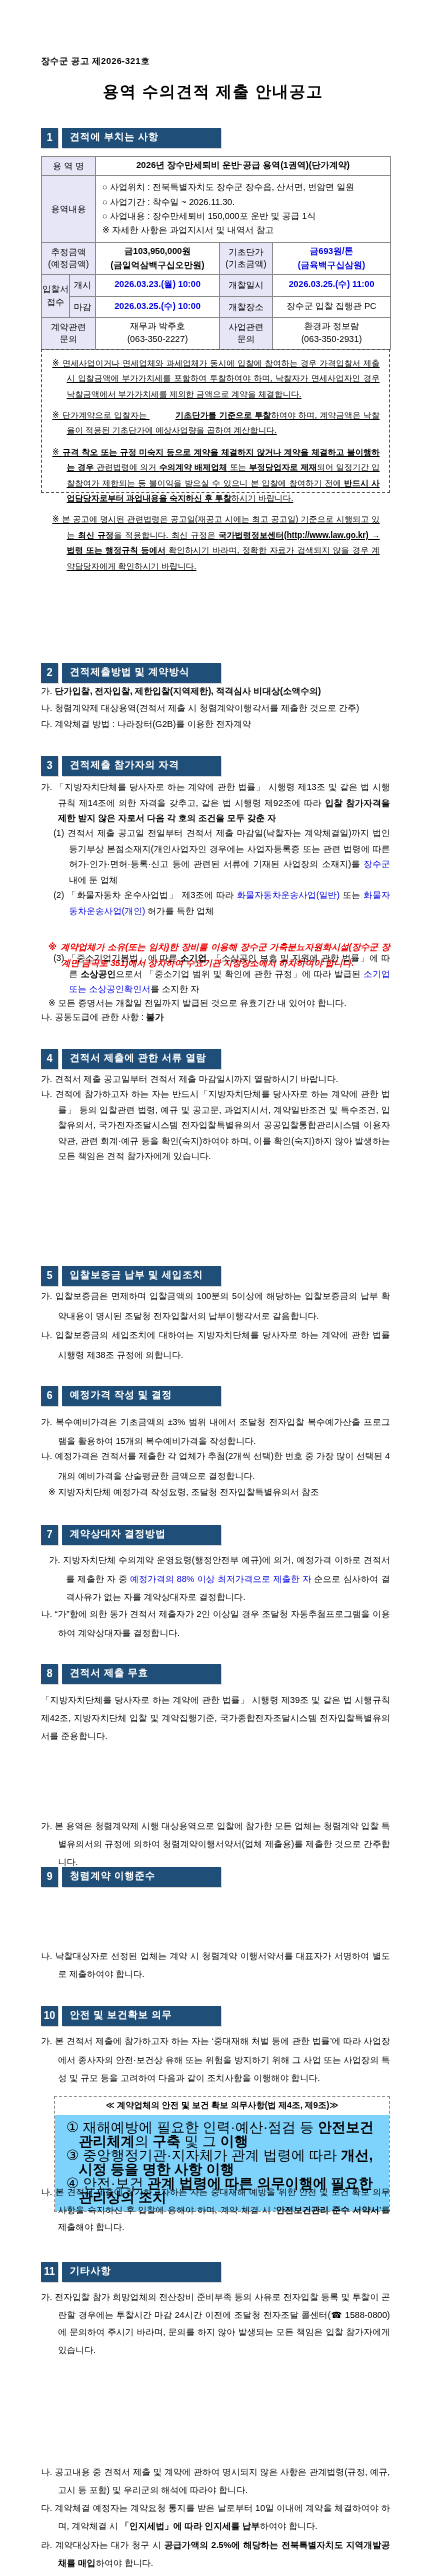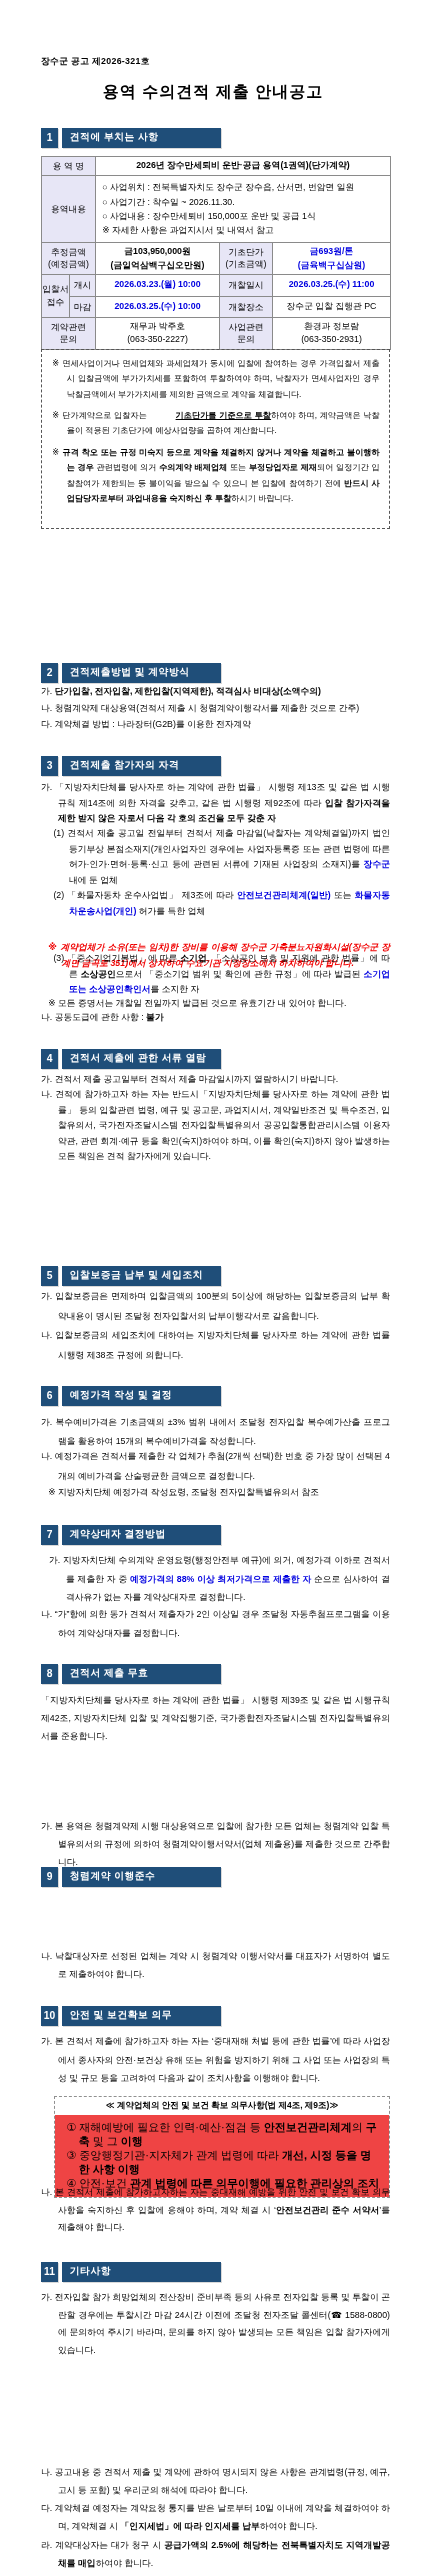--- a/index.html
+++ b/index.html
@@ -26,49 +26,50 @@
   
   .tx{
     position:absolute;left:41px;right:36px;font-size:8.8px;line-height:15.5px;
     text-align:justify;word-break:normal;
   }
   .hang-ga{padding-left:17px;text-indent:-17px;}
   .hang-num{margin-left:12.4px;padding-left:15.5px;text-indent:-15.5px;}
   .hang-star{margin-left:7.2px;padding-left:13.4px;text-indent:-13.4px;}
   .sg-b{font-weight:bold;}
   .sg-bu{font-weight:bold;text-decoration:underline;margin-left:26px;}
-  .sg-lb{color:#0000E0;font-weight:bold;}
+  .sg-lb{color:#0000E0;font-weight:normal;}
   .sg-rb{color:#F00000;font-weight:bold;}
   
   table.info{
     position:absolute;left:41px;top:156px;width:349px;border-collapse:collapse;
     table-layout:fixed;border:1px solid #707070;
   }
   table.info td{border:0.5px solid #8a8a8a;font-size:8.8px;vertical-align:middle;padding:0;}
   table.info td.lab{background:#E7E6F6;text-align:center;line-height:12.4px;}
   table.info td.val{background:#fff;text-align:center;}
   .cell-lines{padding:4.1px 4.1px 4.1px 6.2px;text-align:left;line-height:14.4px;font-size:8.8px;}
   .amt{font-weight:bold;font-size:9px;line-height:14px;}
   .blue-b{color:#0000E0;font-weight:bold;}
   .name-val{font-weight:bold;font-size:9.3px;text-align:left;padding-left:7.2px;margin-top:32px;}
   .tel-sub{font-size:8.8px;line-height:13.4px;}
   
   .note-box{
-    position:absolute;left:41px;top:349px;width:349px;height:180px;border:0.5px dashed #555;
+    position:absolute;left:41px;top:349px;width:349px;height:144px;border:0.5px dashed #555;
     box-sizing:border-box;padding:5.7px 9.3px 0 10.3px;font-size:8.2px;line-height:15.5px;
     text-align:justify;
+    text-decoration:underline;
   }
   .note-box p{margin:0 0 5.7px 0;padding-left:14.4px;text-indent:-14.4px;}
   
   .law-box{
     position:absolute;left:54px;top:2096px;width:336px;border:0.5px dashed #909090;
     box-sizing:border-box;background:#fff;
   }
   .law-box-title{text-align:center;font-weight:bold;font-size:8.5px;padding:3.1px 0 2.6px;}
-  .law-box-body{background:#ef4444;padding:5.7px 7.2px 6.2px 11.3px;font-size:11px;line-height:14px;}
+  .law-box-body{background:#7dd3fc;padding:5.7px 7.2px 6.2px 11.3px;font-size:14px;line-height:14px;}
   .law-box-body div{padding-left:12.4px;text-indent:-12.4px;}
 </style>
 </head>
 <body>
 
 <div class="abs notice-no">장수군 공고 제2026-321호</div>
 <div class="abs doc-title">용역 수의견적 제출 안내공고</div>
 
 <div class="sec-header" style="top:128px;">
   <div class="sec-num">1</div>
@@ -151,37 +152,38 @@
       <div>(063-350-2931)</div>
     </td>
   </tr>
 </tbody>
   </table>
 
 <div class="note-box">
   <p><span>※ 면세사업이거나 면세업체와 과세업체가 동시에 입찰에 참여하는 경우 가격입찰서 제출 시 입찰금액에 부가가치세를 포함하여 투찰하여야 하며, 낙찰자가 면세사업자인 경우 낙찰금액에서 부가가치세를 제외한 금액으로 계약을 체결합니다.</span></p>
   <p><span>※ 단가계약으로 입찰자는 </span><span class="sg-bu">기초단가를 기준으로 투찰</span><span>하여야 하며, 계약금액은 낙찰율이 적용된 기초단가에 예상사업량을 곱하여 계산합니다.</span></p>
   <p><span>※ </span><span class="sg-b">규격 착오 또는 규정 미숙지 등으로 계약을 체결하지 않거나 계약을 체결하고 불이행하는 경우</span><span> 관련법령에 의거 </span><span class="sg-b">수의계약 배제업체</span><span> 또는 </span><span class="sg-b">부정당업자로 제재</span><span>되어 일정기간 입찰참여가 제한되는 등 불이익을 받으실 수 있으니 본 입찰에 참여하기 전에 </span><span class="sg-b">반드시 사업담당자로부터 과업내용을 숙지하신 후 투찰</span><span>하시기 바랍니다.</span></p>
+  <p><span>※ 본 공고에 명시된 관련법령은 공고일(재공고 시에는 최고 공고일) 기준으로 시행되고 있는 </span><span class="sg-b">최신 규정</span><span>을 적용합니다. 최신 규정은 </span><span class="sg-b">국가법령정보센터(http://www.law.go.kr) → 법령 또는 행정규칙 등에서</span><span> 확인하시기 바라며, 정확한 자료가 검색되지 않을 경우 계약담당자에게 확인하시기 바랍니다.</span></p>
 </div>
 
 <div class="sec-header" style="top:663px;">
   <div class="sec-num">2</div>
   <div class="sec-title">견적제출방법 및 계약방식</div>
 </div>
 <div class="tx hang-ga" style="top:684px;"><span>가. </span><span class="sg-b">단가입찰, 전자입찰, 제한입찰(지역제한), 적격심사 비대상(소액수의)</span></div>
 <div class="tx hang-ga" style="top:701px;"><span>나. 청렴계약제 대상용역(견적서 제출 시 청렴계약이행각서를 제출한 것으로 간주)</span></div>
 <div class="tx hang-ga" style="top:717px;"><span>다. 계약체결 방법 : 나라장터(G2B)를 이용한 전자계약</span></div>
 
 <div class="sec-header" style="top:756px;">
   <div class="sec-num">3</div>
   <div class="sec-title">견적제출 참가자의 자격</div>
 </div>
 <div class="tx hang-ga" style="top:780px;"><span>가. 「지방자치단체를 당사자로 하는 계약에 관한 법률」 시행령 제13조 및 같은 법 시행규칙 제14조에 의한 자격을 갖추고, 같은 법 시행령 제92조에 따라 </span><span class="sg-b">입찰 참가자격을 제한 받지 않은 자로서 다음 각 호의 조건을 모두 갖춘 자</span></div>
 <div class="tx hang-num" style="top:826px;"><span>(1) 견적서 제출 공고일 전일부터 견적서 제출 마감일(낙찰자는 계약체결일)까지 법인등기부상 본점소재지(개인사업자인 경우에는 사업자등록증 또는 관련 법령에 따른 허가·인가·면허·등록·신고 등에 관련된 서류에 기재된 사업장의 소재지)를 </span><span class="sg-lb">장수군</span><span> 내에 둔 업체</span></div>
-<div class="tx hang-num" style="top:888px;"><span>(2) 「화물자동차 운수사업법」 제3조에 따라 </span><span class="sg-lb">안전보건관리체계(일반)</span><span> 또는 </span><span class="sg-lb">화물자동차운송사업(개인)</span><span> 허가를 득한 업체</span></div>
+<div class="tx hang-num" style="top:888px;"><span>(2) 「화물자동차 운수사업법」 제3조에 따라 </span><span class="sg-lb">화물자동차운송사업(일반)</span><span> 또는 </span><span class="sg-lb">화물자동차운송사업(개인)</span><span> 허가를 득한 업체</span></div>
 <div class="tx hang-star" style="top:940px;font-style:italic;"><span class="sg-rb">※ 계약업체가 소유(또는 임차)한 장비를 이용해 장수군 가축분뇨자원화시설(장수군 장계면 금곡로 351)에서 상차하여 수요기관 지정장소에서 하차하여야 합니다.</span></div>
 <div class="tx hang-num" style="top:951px;"><span>(3) 「중소기업기본법」에 따른 </span><span class="sg-b">소기업</span><span>, 「소상공인 보호 및 지원에 관한 법률」에 따른 </span><span class="sg-b">소상공인</span><span>으로서 「중소기업 범위 및 확인에 관한 규정」에 따라 발급된 </span><span class="sg-lb">소기업 또는 소상공인확인서</span><span>를 소지한 자</span></div>
 <div class="tx hang-star" style="top:996px;"><span>※ 모든 증명서는 개찰일 전일까지 발급된 것으로 유효기간 내 있어야 합니다.</span></div>
 <div class="tx hang-ga" style="top:1010px;"><span>나. 공동도급에 관한 사항 : </span><span class="sg-b">불가</span></div>
 
 <div class="sec-header" style="top:1049px;">
   <div class="sec-num">4</div>
   <div class="sec-title">견적서 제출에 관한 서류 열람</div>
 </div>
 <div class="tx hang-ga" style="top:1072px;"><span>가. 견적서 제출 공고일부터 견적서 제출 마감일시까지 열람하시기 바랍니다.</span></div>

